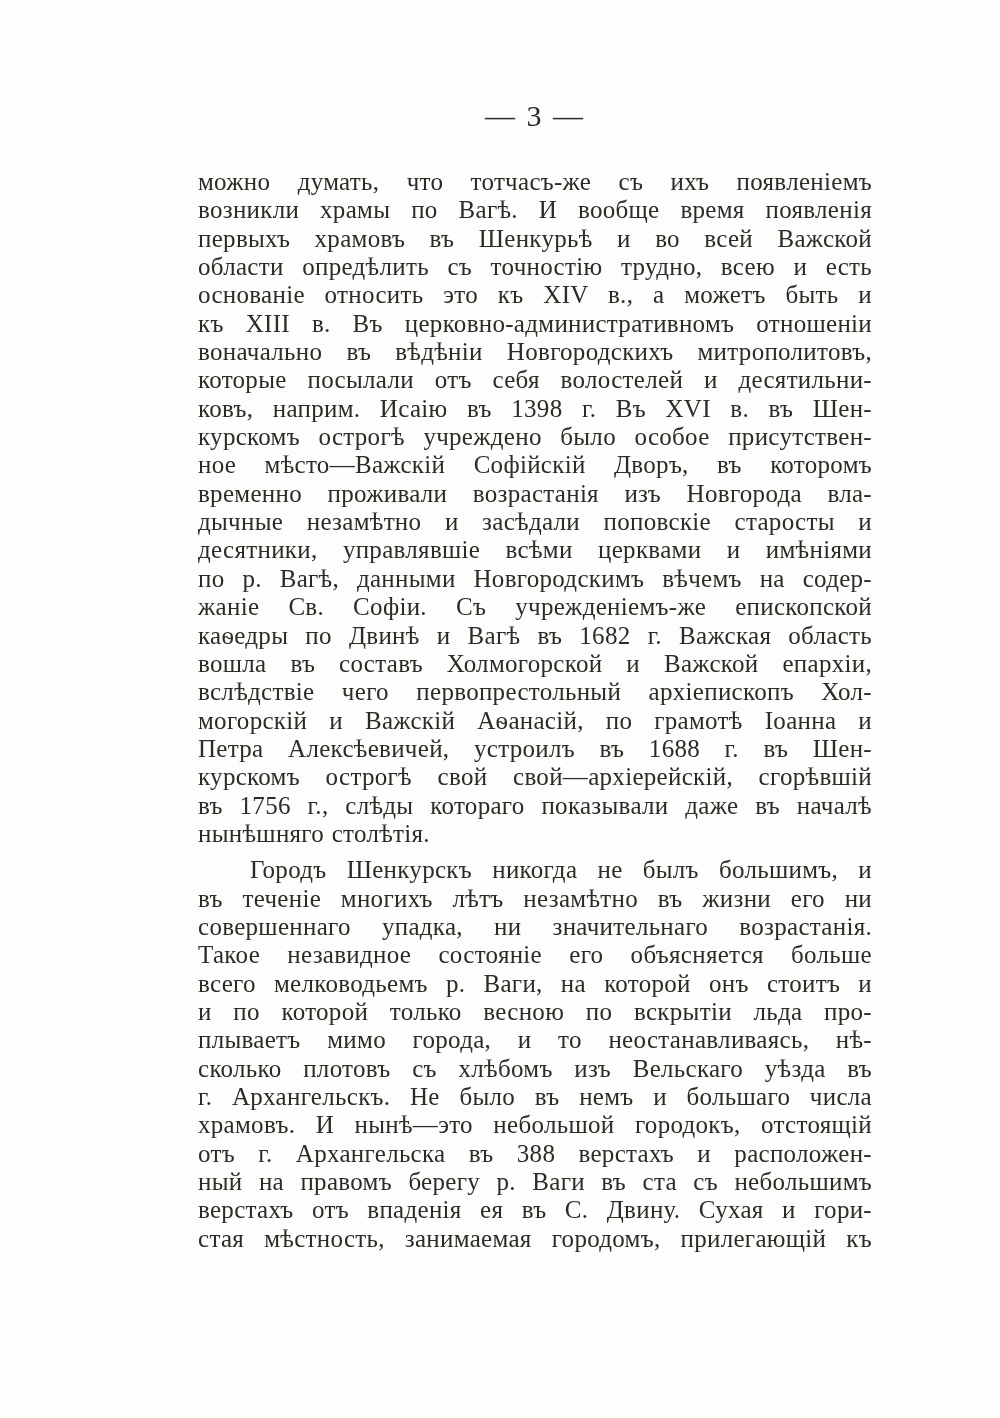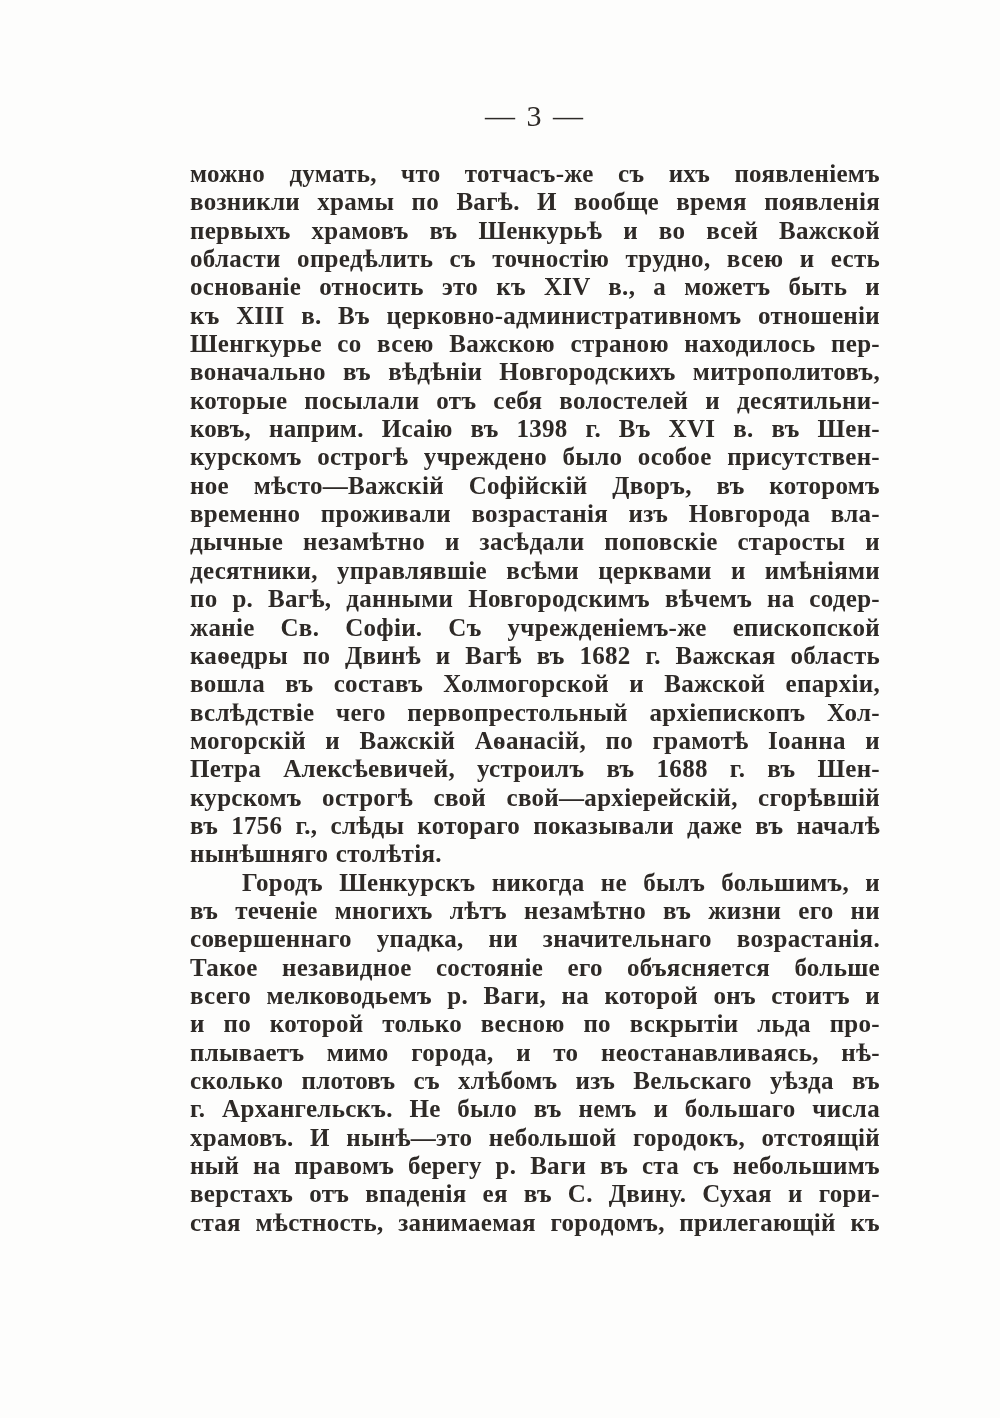--- a/index.html
+++ b/index.html
@@ -26,23 +26,22 @@
     letter-spacing: 2px;
     color: #2e2a27;
   }
   .textblock {
     position: absolute;
     top: 160px;
     left: 190px;
     width: 690px;
   }
   .paragraph {
-    margin: 0;
+    margin: 8px;
     padding: 0;
-    font-weight: bold;
   }
   .line {
     font-size: 25px;
     line-height: 28.35px;
     text-align: justify;
     text-align-last: justify;
     letter-spacing: 0.3px;
     word-spacing: 1px;
   }
   
@@ -60,21 +59,20 @@
 <div class="page">
   <div class="page-number">— 3 —</div>
   <div class="textblock">
     <div class="paragraph">
         <div class="line">можно думать, что тотчасъ-же съ ихъ появленіемъ</div>
         <div class="line">возникли храмы по Вагѣ. И вообще время появленія</div>
         <div class="line">первыхъ храмовъ въ Шенкурьѣ и во всей Важской</div>
         <div class="line">области опредѣлить съ точностію трудно, всею и есть</div>
         <div class="line">основаніе относить это къ XIV в., а можетъ быть и</div>
         <div class="line">къ XIII в. Въ церковно-административномъ отношеніи</div>
-        <div class="line">Шенгкурье со всею Важскою страною находилось пер-</div>
         <div class="line">воначально въ вѣдѣніи Новгородскихъ митрополитовъ,</div>
         <div class="line">которые посылали отъ себя волостелей и десятильни-</div>
         <div class="line">ковъ, наприм. Исаію въ 1398 г. Въ XVI в. въ Шен-</div>
         <div class="line">курскомъ острогѣ учреждено было особое присутствен-</div>
         <div class="line">ное мѣсто—Важскій Софійскій Дворъ, въ которомъ</div>
         <div class="line">временно проживали возрастанія изъ Новгорода вла-</div>
         <div class="line">дычные незамѣтно и засѣдали поповскіе старосты и</div>
         <div class="line">десятники, управлявшіе всѣми церквами и имѣніями</div>
         <div class="line">по р. Вагѣ, данными Новгородскимъ вѣчемъ на содер-</div>
         <div class="line">жаніе Св. Софіи. Съ учрежденіемъ-же епископской</div>
@@ -91,18 +89,19 @@
         <div class="line">Городъ Шенкурскъ никогда не былъ большимъ, и</div>
         <div class="line">въ теченіе многихъ лѣтъ незамѣтно въ жизни его ни</div>
         <div class="line">совершеннаго упадка, ни значительнаго возрастанія.</div>
         <div class="line">Такое незавидное состояніе его объясняется больше</div>
         <div class="line">всего мелководьемъ р. Ваги, на которой онъ стоитъ и</div>
         <div class="line">и по которой только весною по вскрытіи льда про-</div>
         <div class="line">плываетъ мимо города, и то неостанавливаясь, нѣ-</div>
         <div class="line">сколько плотовъ съ хлѣбомъ изъ Вельскаго уѣзда въ</div>
         <div class="line">г. Архангельскъ. Не было въ немъ и большаго числа</div>
         <div class="line">храмовъ. И нынѣ—это небольшой городокъ, отстоящій</div>
+        <div class="line">отъ г. Архангельска въ 388 верстахъ и расположен-</div>
         <div class="line">ный на правомъ берегу р. Ваги въ ста съ небольшимъ</div>
         <div class="line">верстахъ отъ впаденія ея въ С. Двину. Сухая и гори-</div>
         <div class="line">стая мѣстность, занимаемая городомъ, прилегающій къ</div>
       </div>
   </div>
 </div>
 
 </body></html>

